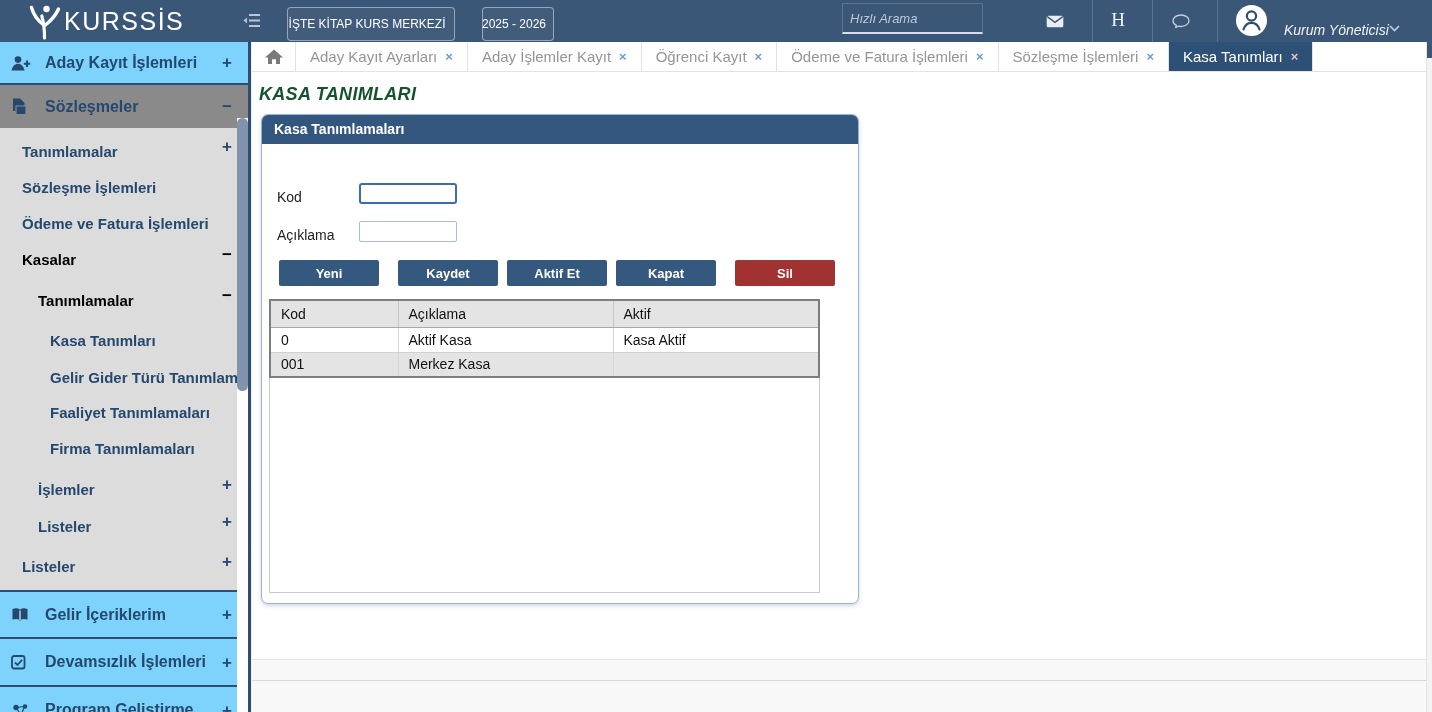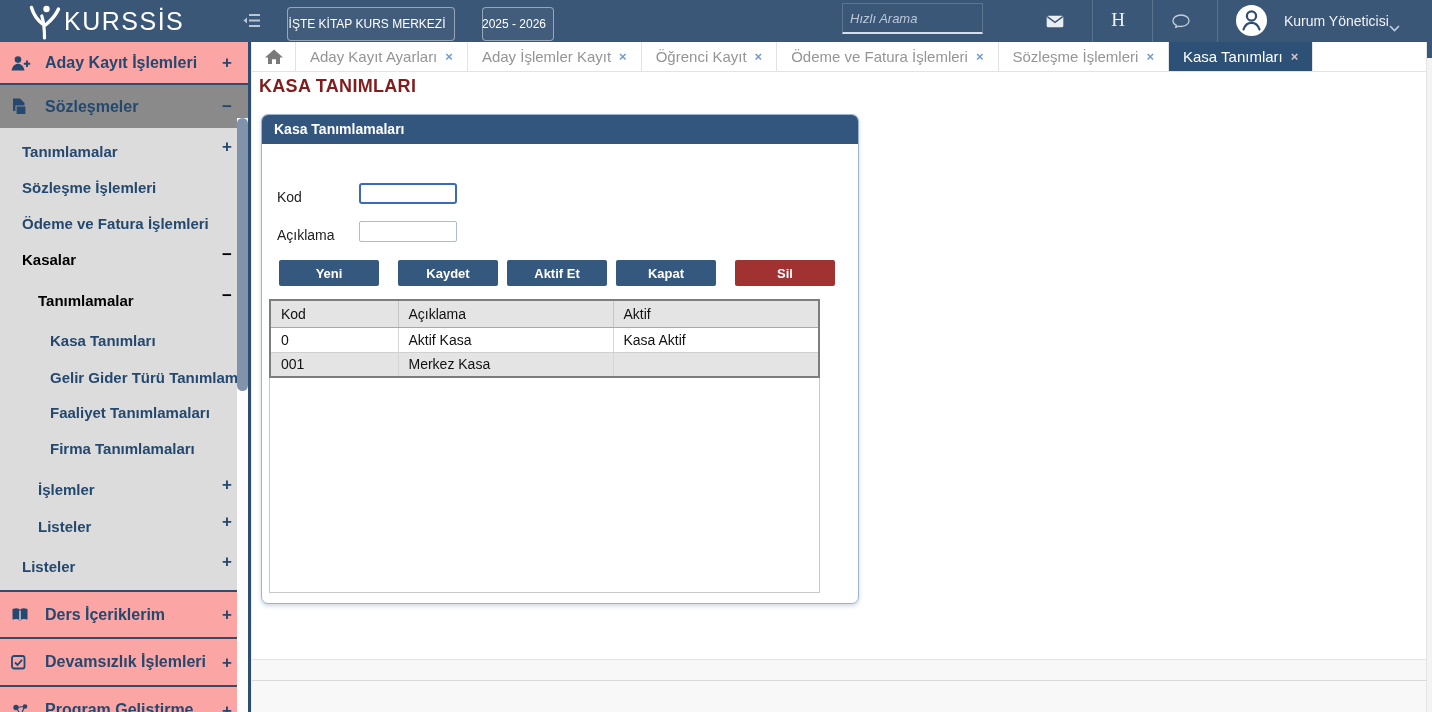--- a/index.html
+++ b/index.html
@@ -22,28 +22,28 @@
   .hdr-search input { width:100%; height:100%; background:transparent; border:0; outline:none; color:#e8edf4;
                 font-size:13px; padding:0 7px; font-family:"Liberation Sans",sans-serif; }
   .hdr-search input::placeholder { color:#bcc8d8; font-style:italic; }
   .top-sep { position:absolute; top:0; bottom:0; width:1px; background:rgba(255,255,255,.16); }
   .mail-ic { position:absolute; left:1046px; top:14px; }
   .h-badge { position:absolute; left:1108px; top:9px; width:20px; text-align:center;
              font-family:"Liberation Serif", serif; font-size:19px; color:#f0f3f7; cursor:pointer; }
   .chat-ic { position:absolute; left:1172px; top:14px; cursor:pointer; }
   .avatar { position:absolute; left:1236px; top:5px; width:31px; height:31px; border-radius:50%; background:#fff;
             display:flex; align-items:center; justify-content:center; cursor:pointer; }
-  .user-name { position:absolute; left:1284px; top:13px; font-size:14px; color:#f0f3f7; cursor:pointer; }
+  .user-name { position:absolute; left:1284px; top:22px; font-size:14px; color:#f0f3f7; cursor:pointer;font-style:italic; }
   .user-chev { position:absolute; left:1389px; top:18px; }
 
   
   .sidebar { position:absolute; left:0; top:42px; width:251px; bottom:0; background:#fff;
              border-right:3px solid #2e4d71; overflow:hidden; z-index:4; }
   .side-root { position:absolute; left:0; right:0; display:flex; align-items:center; color:#24486e;
-               font-weight:700; font-size:16px; cursor:pointer; background:#fca5a5; }
+               font-weight:700; font-size:16px; cursor:pointer; background:#7dd3fc; }
   .side-root .ric { width:22px; margin-left:11px; display:flex; color:#24486e; }
   .side-root .rlbl { margin-left:12px; white-space:nowrap; }
   .exp { position:absolute; right:16px; font-size:17px; font-weight:700; color:#24486e; cursor:pointer; line-height:1; }
   #sr-aday { top:0; height:43px; border-bottom:2px solid #2e4d71; }
   #sr-sozlesmeler { top:43px; height:43px; background:#8a8a8a; }
   .side-sub { position:absolute; top:86px; left:0; right:0; height:462px; background:#dcdcdc; }
   .sub-item { position:absolute; left:0; right:0; height:28px; line-height:28px; color:#24486e; font-weight:700;
               font-size:15px; white-space:nowrap; overflow:hidden; cursor:pointer; }
   .lv1 { padding-left:22px; } .lv2 { padding-left:38px; } .lv3 { padding-left:50px; }
   .red, .red .exp { color:#000000; }
@@ -59,21 +59,21 @@
   .tab-home { width:44px; display:flex; align-items:center; justify-content:center;
               border-right:1px solid #e3e3e3; cursor:pointer; color:#7a7a7a; }
   .tab { display:flex; align-items:center; gap:8px; padding:0 14px; border-right:1px solid #e3e3e3;
          color:#959595; font-size:15px; cursor:pointer; white-space:nowrap; }
   .tab .x { color:#6f9bd1; font-size:13px; font-weight:700; cursor:pointer; }
   .tab.active { background:#2d5076; color:#fff; }
   .tab.active .x { color:#dfc5c5; }
 
   
   .content { position:absolute; left:251px; top:72px; right:6px; bottom:0; background:#fff; border-left:1px solid #ececec; }
-  .page-title { position:absolute; left:7px; top:4px; font-size:18px; font-weight:800; color:#7f1d1d; letter-spacing:.3px; }
+  .page-title { position:absolute; left:7px; top:12px; font-size:18px; font-weight:800; color:#14532d; letter-spacing:.3px;font-style:italic; }
   .panel { position:absolute; left:9px; top:42px; width:598px; height:490px; background:#fff;
            border:1px solid #9db4d0; border-radius:7px; box-shadow:0 2px 4px rgba(70,100,140,.25); }
   .panel-hd { height:29px; background:#32567e; border-radius:6px 6px 0 0; color:#fff; font-weight:700;
               font-size:14px; line-height:29px; padding-left:12px; }
   .fld-label { position:absolute; left:15px; font-size:14px; color:#222; }
   .inp { position:absolute; left:97px; width:98px; height:21px; font-size:13px; padding:0 5px; outline:none;
          font-family:"Liberation Sans",sans-serif; }
   .inp-focus { border:2px solid #3a6bb4; border-radius:3px; }
   .inp-plain { border:1px solid #a9bdd6; border-radius:2px; }
   .btn { position:absolute; top:145px; width:100px; height:26px; background:#35587e; color:#fff; border:0;
@@ -240,21 +240,21 @@
       </div>
     </div>
 
     <div class="side-root" id="sr-ders">
       <span class="ric">
         <svg width="18" height="15" viewBox="0 0 18 15">
           <path d="M1.5 2 C6 0.5 8.2 1.5 9 3 C9.8 1.5 12 0.5 16.5 2 V12.5 C12 11.2 9.8 12.2 9 13.8 C8.2 12.2 6 11.2 1.5 12.5 Z" fill="currentColor"></path>
           <path d="M9 3.5 V13" stroke="#fff" stroke-width="1.1"></path>
         </svg>
       </span>
-      <span class="rlbl">Ders İçeriklerim</span>
+      <span class="rlbl">Gelir İçeriklerim</span>
       <span class="exp">+</span>
     </div>
 
     <div class="side-root" id="sr-devam">
       <span class="ric">
         <svg width="15" height="15" viewBox="0 0 15 15">
           <rect x="1" y="1" width="12.5" height="12.5" rx="2" fill="none" stroke="currentColor" stroke-width="1.8"></rect>
           <path d="M4 7.5 L6.5 10 L11 4.8" stroke="currentColor" stroke-width="1.8" fill="none"></path>
         </svg>
       </span>

